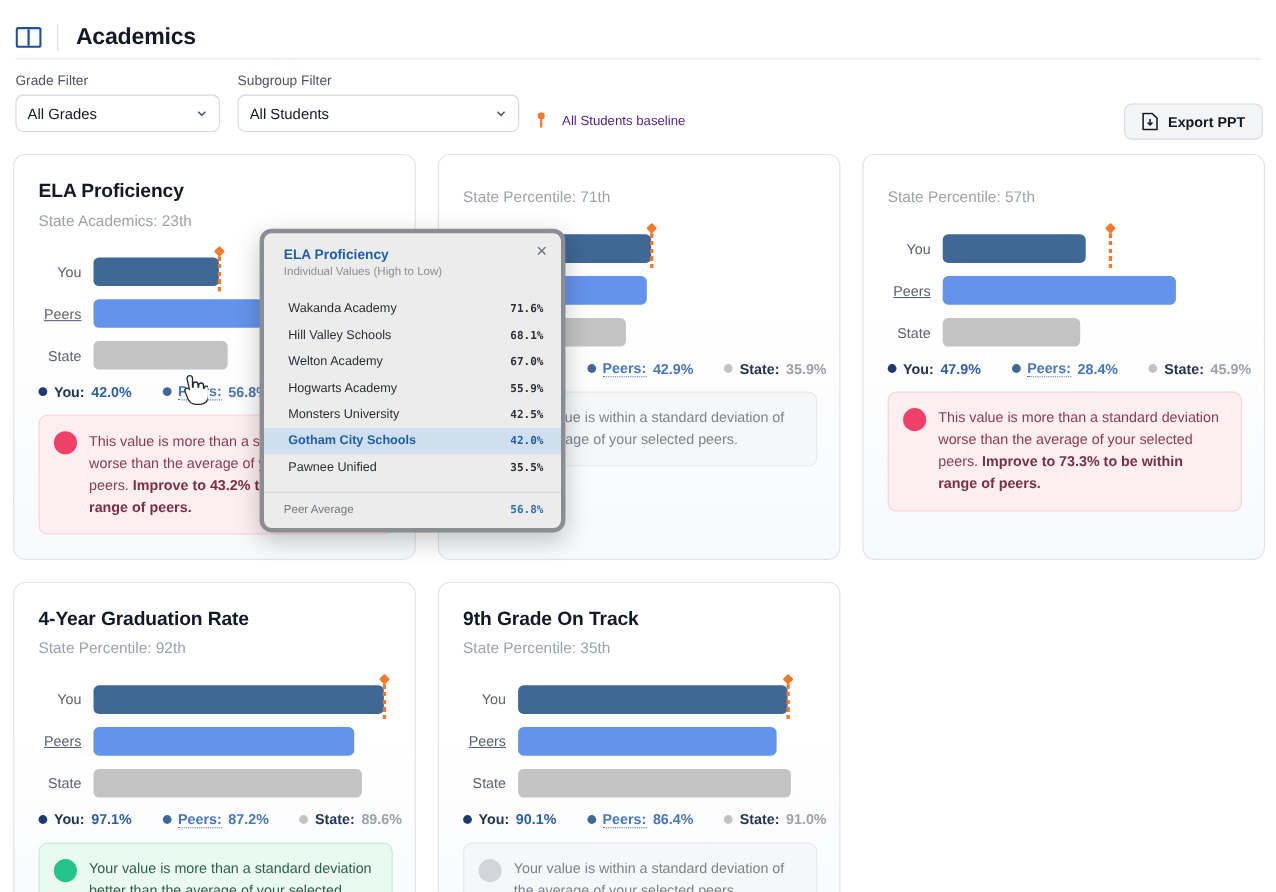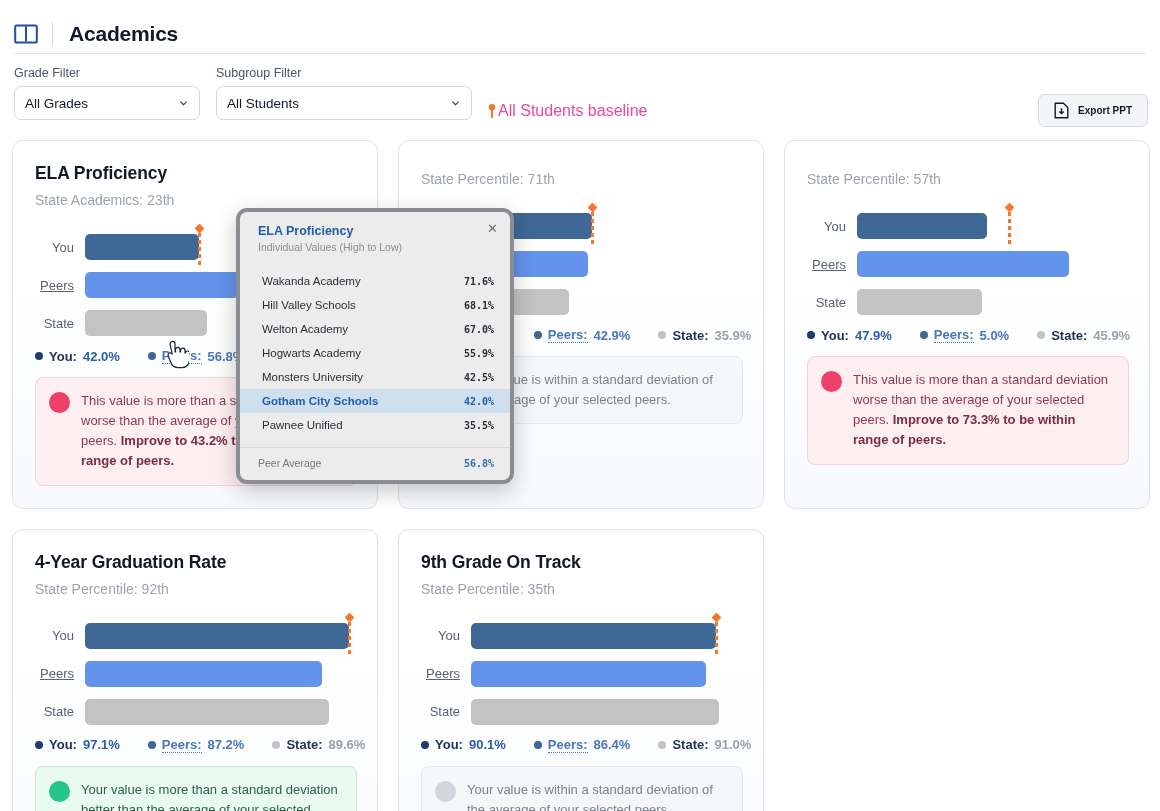--- a/index.html
+++ b/index.html
@@ -45,30 +45,30 @@
   }
   .select .chev {
     position: absolute; right: 10px; top: 50%; transform: translateY(-50%);
     width: 11px; height: 11px;
   }
   .grade-fld { left: 0; top: 0; width: 186px; }
   .subgroup-fld { left: 202px; top: 0; width: 256px; }
 
   .baseline-note {
     position: absolute; left: 473px; top: 36px;
-    display: flex; align-items: center; gap: 1px;
-    font-size: 16px; color: #ec4899;
+    display: flex; align-items: center; gap: 14px;
+    font-size: 12px; color: #4c1d95;
   }
   .pin-icon { width: 10px; height: 15px; display:block; }
 
   .export-btn {
     position: absolute; right: 0; top: 28px;
     height: 33px; border: 1px solid #d5d8de; border-radius: 7px;
     background: #f4f5f7; display: flex; align-items: center; gap: 9px;
-    padding: 0 15px; font-size: 10px; font-weight: bold; color: #111827;
+    padding: 0 15px; font-size: 13px; font-weight: bold; color: #111827;
     cursor: pointer;
   }
   .export-icon { width: 15px; height: 17px; display: block; }
 
   
   .grid { position: absolute; left: 12px; top: 140px; width: 1136px; }
   .row { display: flex; gap: 20px; margin-bottom: 20px; }
 
   .card {
     width: 366px; border: 1px solid #e0e2e6; border-radius: 11px;
@@ -369,21 +369,21 @@
           </div>
      <div class="legend">
             <div class="leg">
       <span class="dotm you"></span>
       <span class="leg-key you">You:</span>
       <span class="leg-val you">47.9%</span>
     </div>
             <div class="leg">
       <span class="dotm peers"></span>
       <span class="leg-key peers">Peers:</span>
-      <span class="leg-val peers">5.0%</span>
+      <span class="leg-val peers">28.4%</span>
     </div>
             <div class="leg">
       <span class="dotm state"></span>
       <span class="leg-key state">State:</span>
       <span class="leg-val state">45.9%</span>
     </div>
           </div>
      <div class="alert bad">
       <span class="alert-ico bad"></span>
       <span class="alert-txt">This value is more than a standard deviation worse than the average of your selected peers. <b>Improve to 73.3% to be within range of peers.</b></span>

